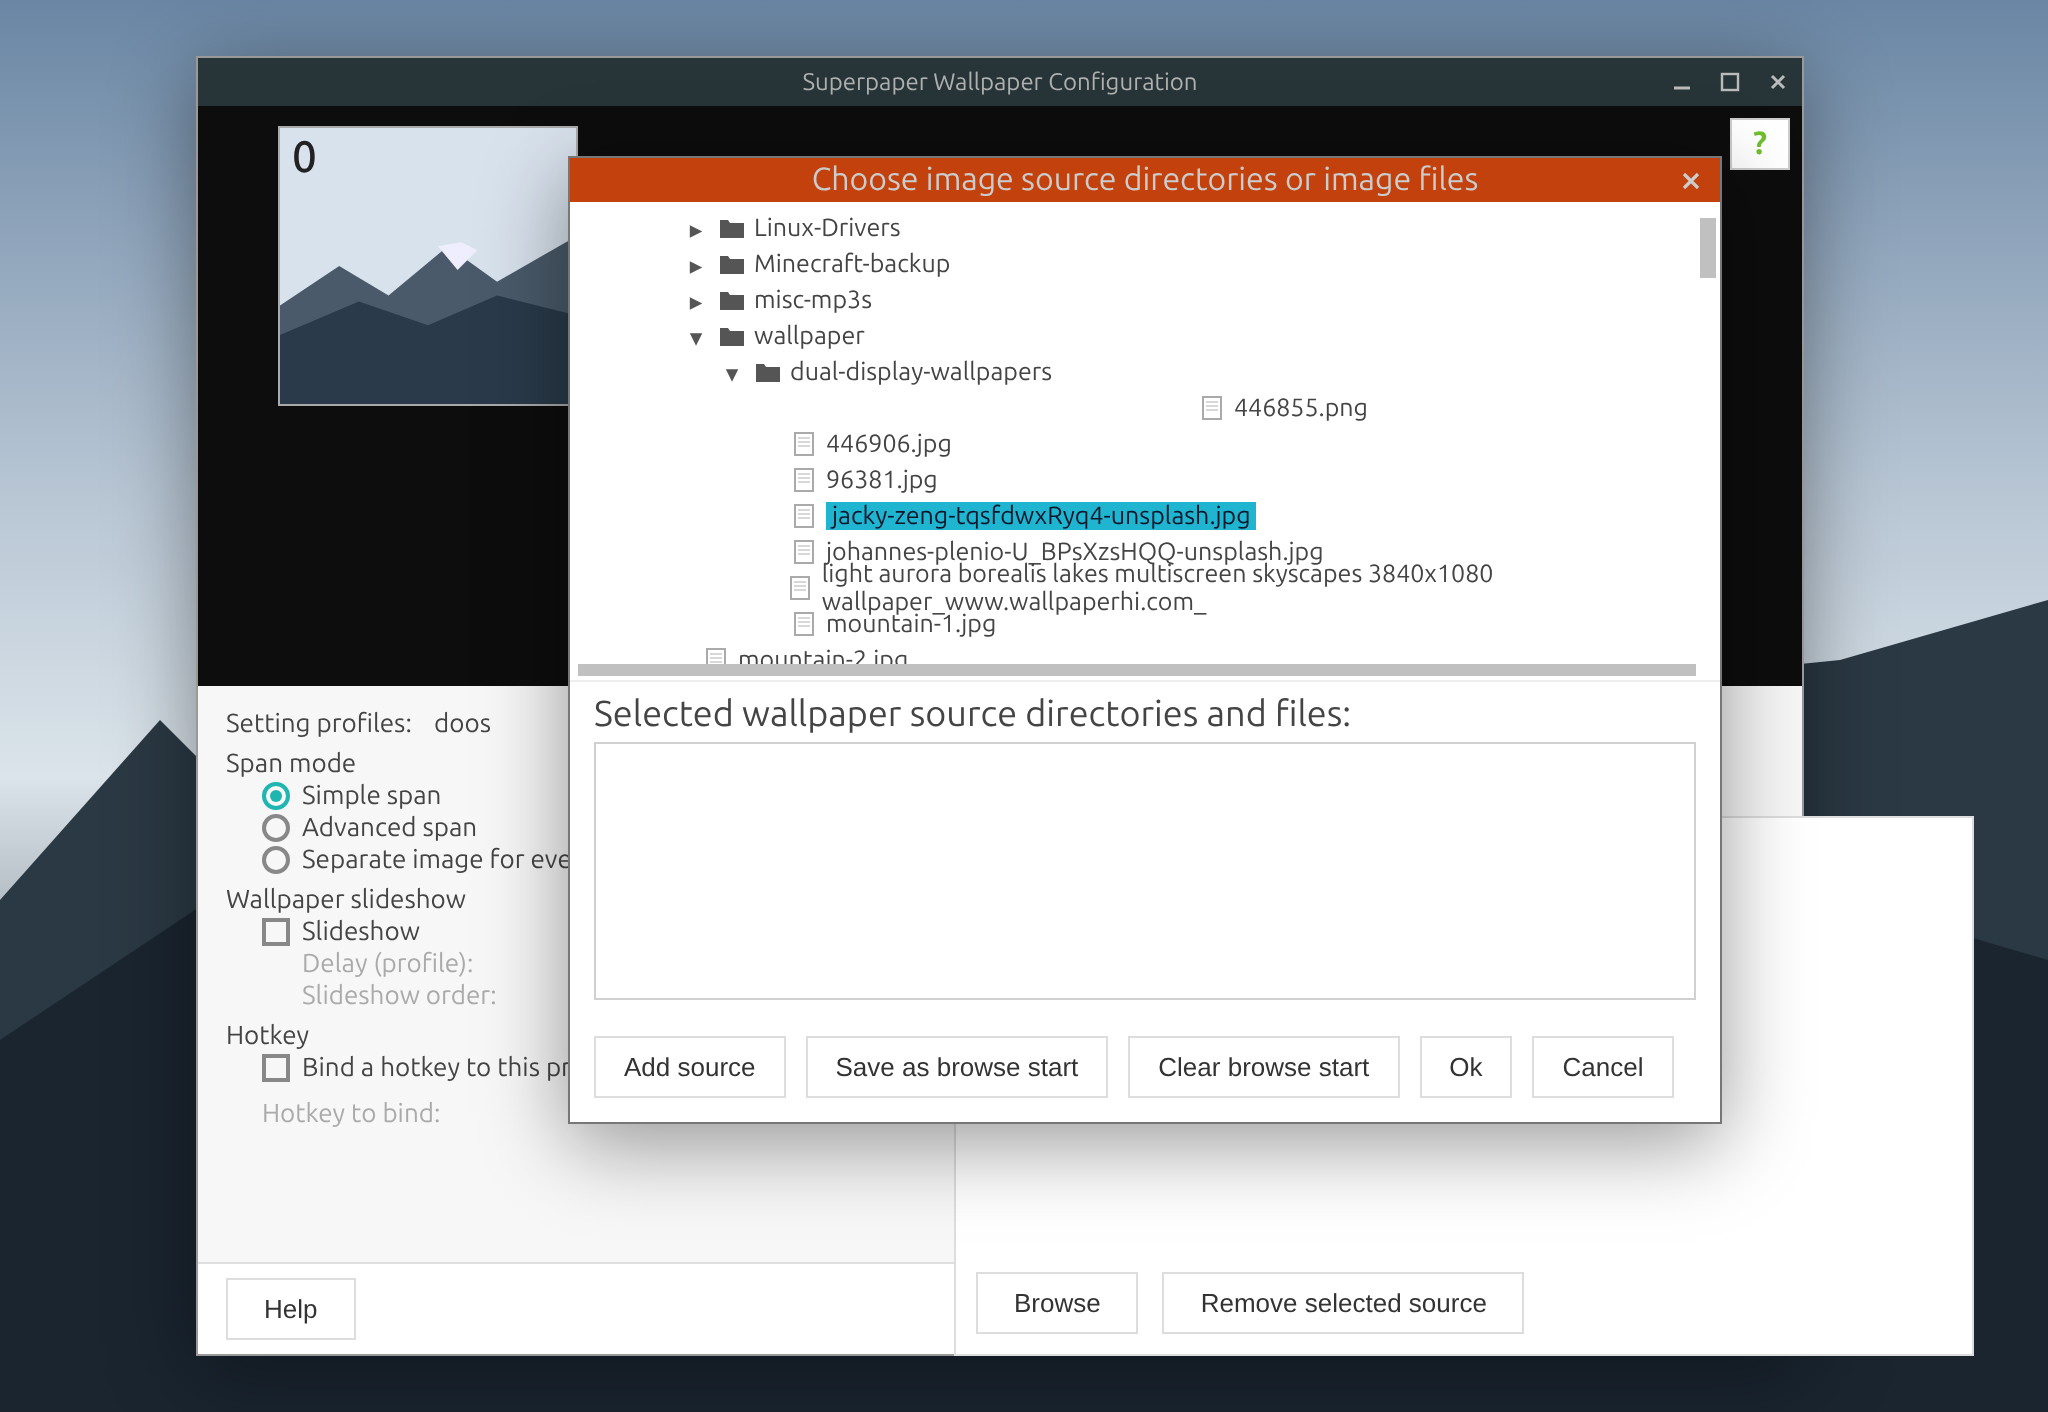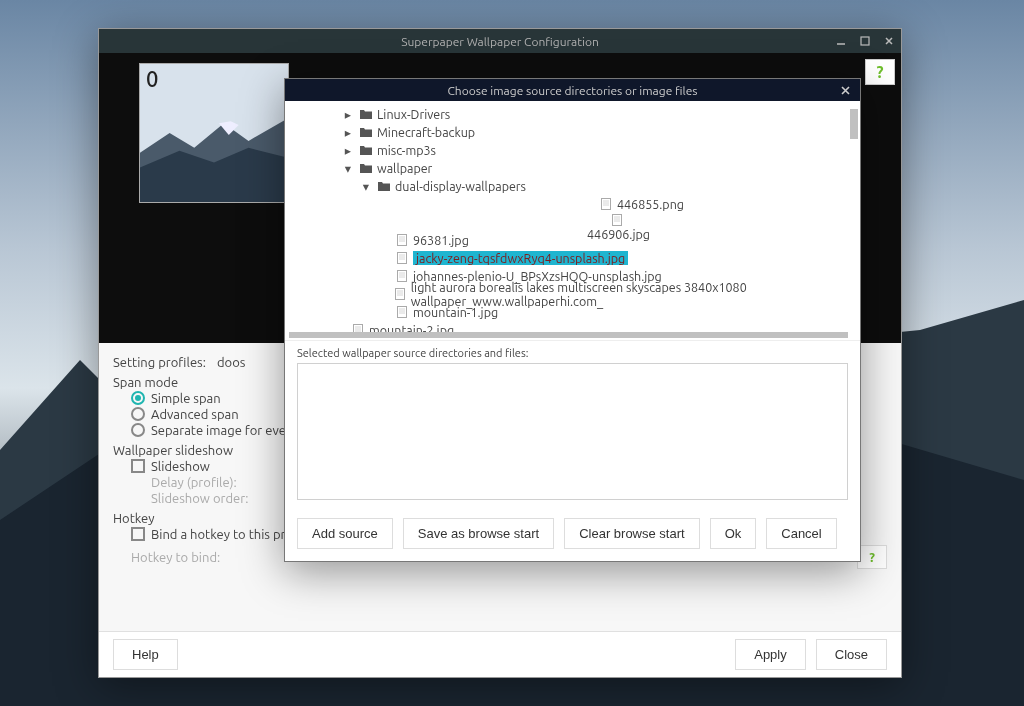--- a/index.html
+++ b/index.html
@@ -143,23 +143,23 @@
     width: 577px; height: 484px;
     background: #fff;
     border: 1px solid #777;
     box-shadow: 0 10px 40px rgba(0,0,0,.4);
     display: flex;
     flex-direction: column;
     z-index: 50;
   }
   .dialog-title {
     height: 22px;
-    background: #0f172a;
+    background: #c2410c;
     color: #ccc;
-    font-size: 12px;
+    font-size: 16px;
     display: flex; align-items: center; justify-content: center;
     position: relative;
   }
   .dialog-title .close {
     position: absolute; right: 4px; top: 0; height: 100%;
     width: 22px; display: flex; align-items: center; justify-content: center;
     color: #ccc;
   }
 
   .tree-area {
@@ -167,34 +167,34 @@
     overflow: hidden;
     border-bottom: 1px solid #eee;
     position: relative;
     padding: 4px 0;
   }
   .tree-node { display: flex; align-items: center; height: 18px; font-size: 12.5px; color: #444; }
   .expander { width: 14px; display: inline-flex; justify-content: center; color: #555; margin-right: 4px; }
   .folder-icon, .file-icon { width: 14px; height: 14px; margin-right: 4px; display: inline-flex; }
   .tree-node.selected .label-span {
     background: #1fb5d0;
-    color: #7f1d1d;
+    color: #0f172a;
     padding: 0 3px;
   }
   .tree-scrollbar {
     position: absolute; right: 2px; top: 8px;
     width: 8px; height: 30px;
     background: #c0c0c0;
   }
   .tree-hscrollbar {
     position: absolute; left: 4px; right: 12px; bottom: 2px;
     height: 6px; background: #c0c0c0;
   }
 
-  .selected-label { font-size: 11px; color: #444; padding: 6px 12px 4px; }
+  .selected-label { font-size: 18px; color: #444; padding: 6px 12px 4px; }
   .selected-list {
     flex: 1;
     margin: 0 12px 8px;
     border: 1px solid #d0d0d0;
     background: #fff;
   }
   .dialog-buttons {
     display: flex;
     gap: 10px;
     padding: 10px 12px 12px;
@@ -308,20 +308,26 @@
       </div>
     </div>
 
     <div class="bottom-bar">
       <button class="btn">Help</button>
       <div class="spacer"></div>
       <button class="btn">Apply</button>
       <button class="btn" style="margin-left:10px">Close</button>
     </div>
 
+    <div class="right-panel">
+      <div class="browse-row">
+        <button class="btn">Browse</button>
+        <button class="btn">Remove selected source</button>
+      </div>
+    </div>
   </div>
 </div>
 
 <div class="dialog">
   <div class="dialog-title">
     <span>Choose image source directories or image files</span>
     <span class="close">
       <svg width="11" height="11" viewBox="0 0 11 11">
           <path d="M2 2l7 7M9 2l-7 7" stroke="#ccc" stroke-width="1.6"></path>
         </svg>
@@ -377,21 +383,21 @@
       <div class="tree-node" style="padding-left: 120px; justify-content: center;">
         <span class="expander"></span>
         <span class="file-icon">
           <svg viewBox="0 0 14 14">
             <rect x="2.5" y="1.5" width="9" height="11" fill="none" stroke="#aaa"></rect>
             <path d="M4 4h6M4 6h6M4 8h6" stroke="#ccc" stroke-width="0.8"></path>
           </svg>
         </span>
         <span class="label-span">446855.png</span>
       </div>
-      <div class="tree-node" style="padding-left: 92px; flex-direction: column;">
+      <div class="tree-node" style="padding-left: 92px;">
         <span class="expander"></span>
         <span class="file-icon">
           <svg viewBox="0 0 14 14">
             <rect x="2.5" y="1.5" width="9" height="11" fill="none" stroke="#aaa"></rect>
             <path d="M4 4h6M4 6h6M4 8h6" stroke="#ccc" stroke-width="0.8"></path>
           </svg>
         </span>
         <span class="label-span">446906.jpg</span>
       </div>
       <div class="tree-node" style="padding-left: 92px;">

